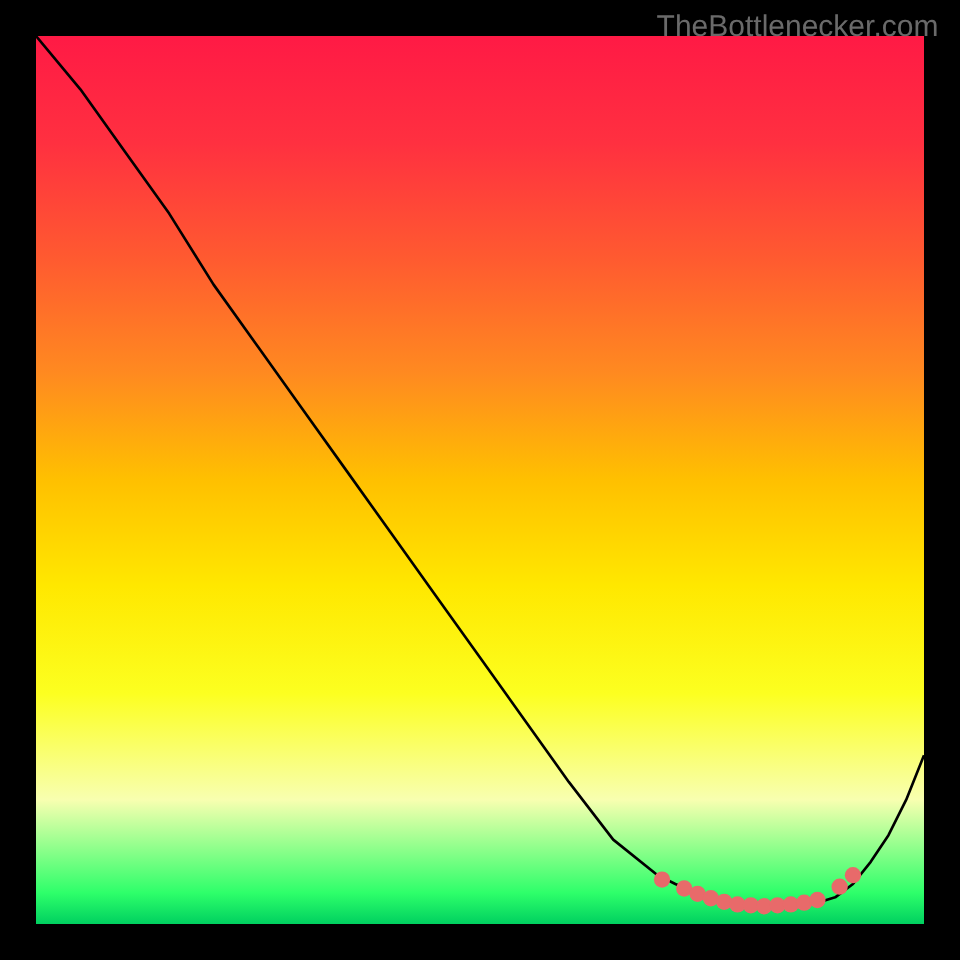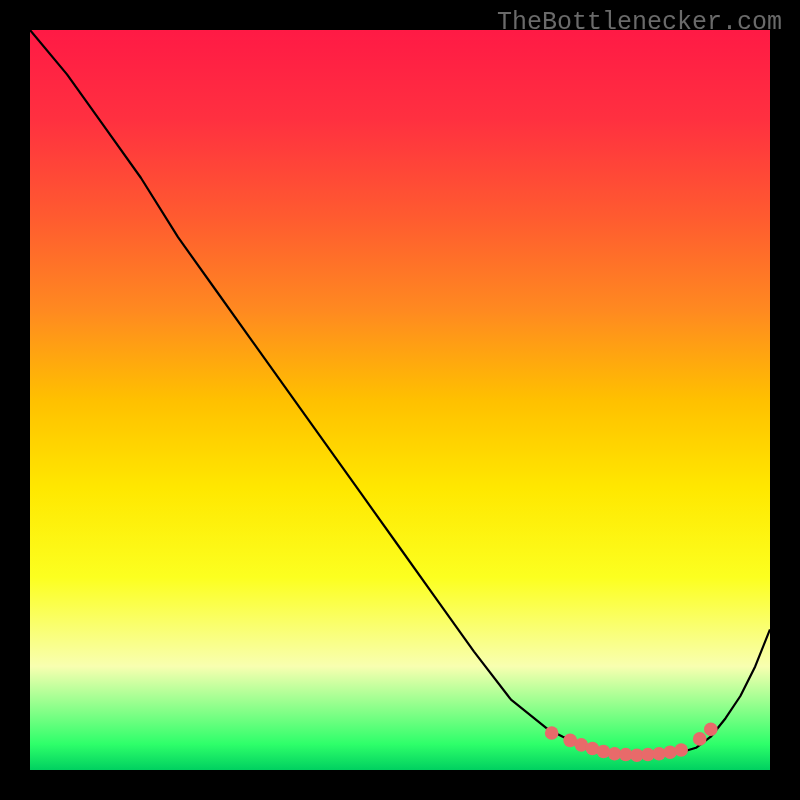--- a/index.html
+++ b/index.html
@@ -8,21 +8,20 @@
     width: 800px;
     height: 800px;
     background: #000;
     font-family: Arial, Helvetica, sans-serif;
     overflow: hidden;
   }
   .container {
     position: relative;
     width: 800px;
     height: 800px;
-    font-family: Liberation Mono, monospace;
   }
   .attribution {
     position: absolute;
     top: 8px;
     right: 18px;
     color: #6a6a6a;
     font-size: 25px;
     font-weight: 500;
     letter-spacing: 0px;
     z-index: 5;

